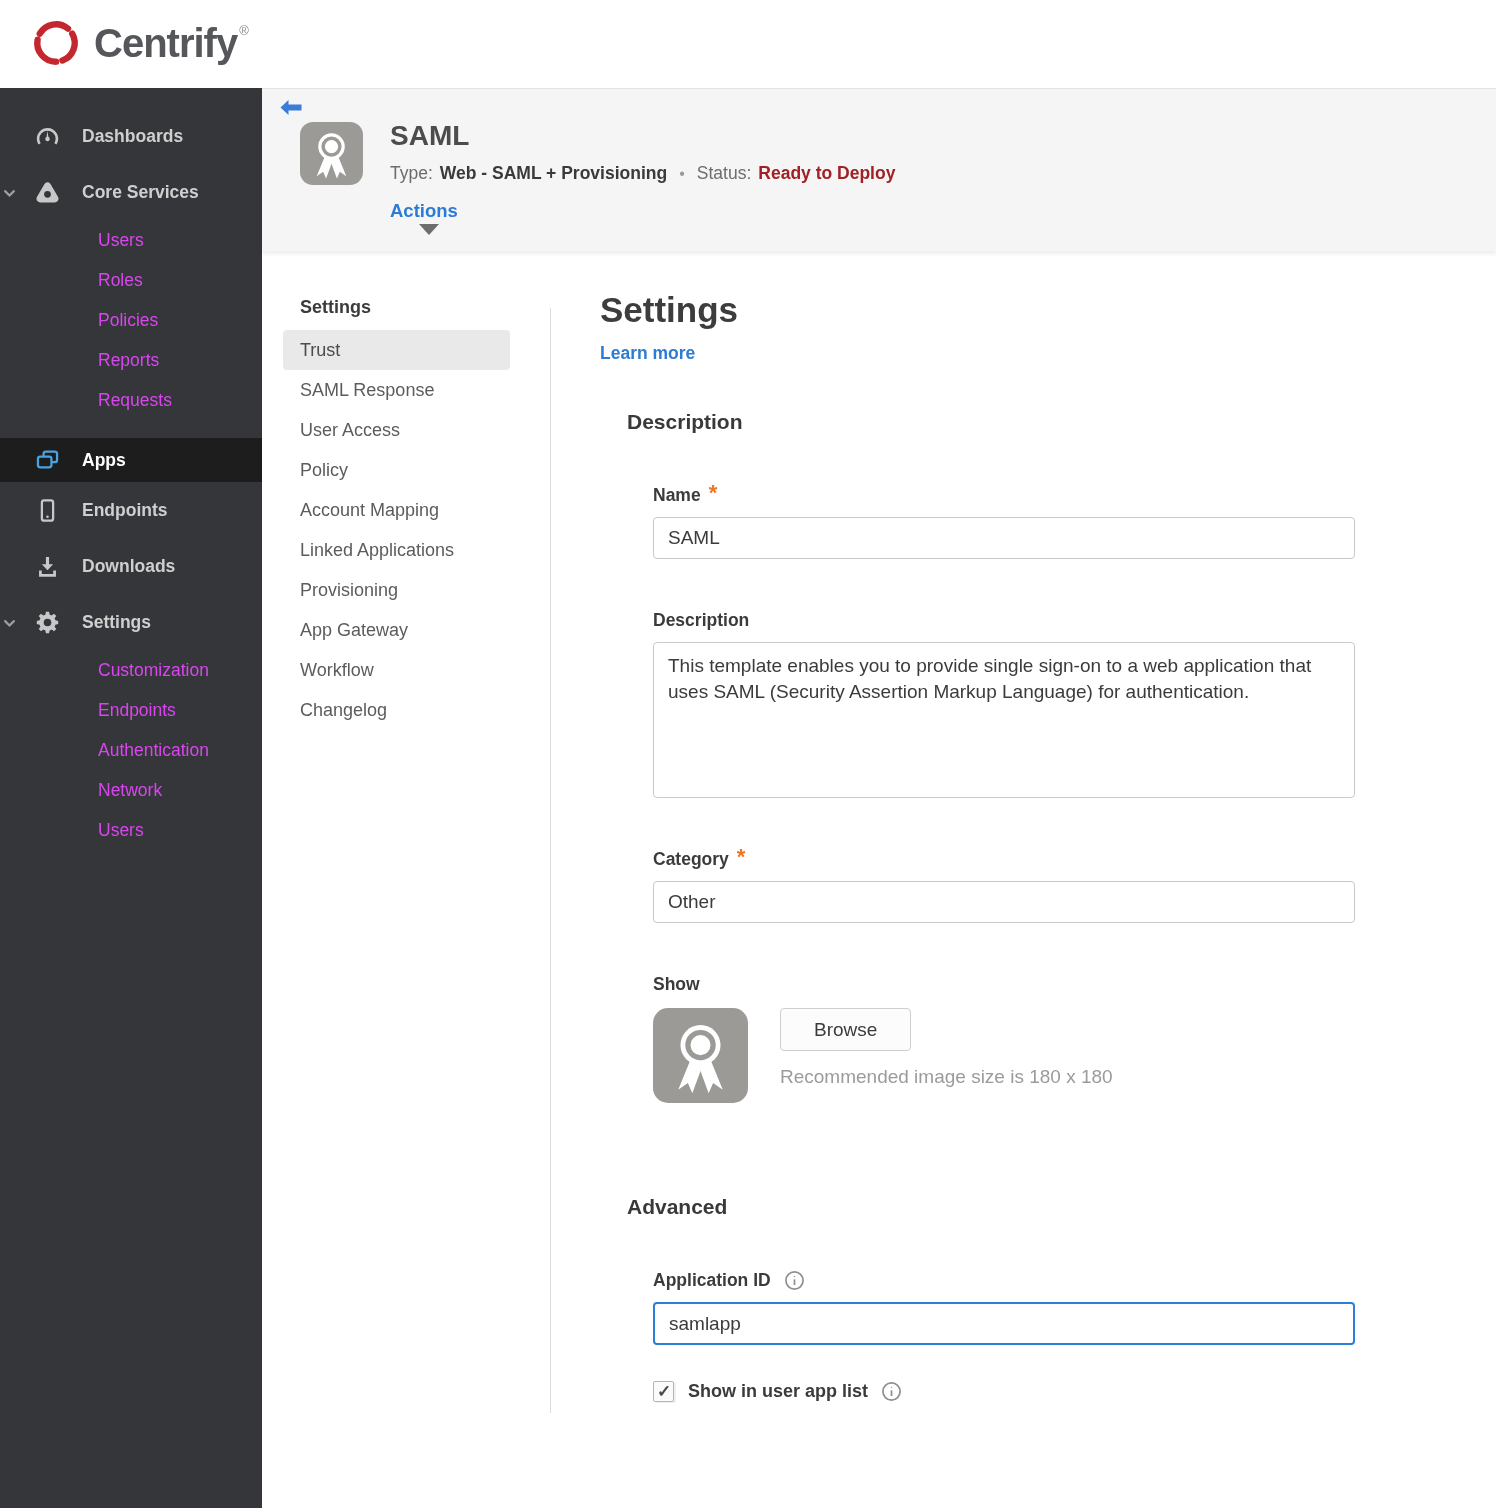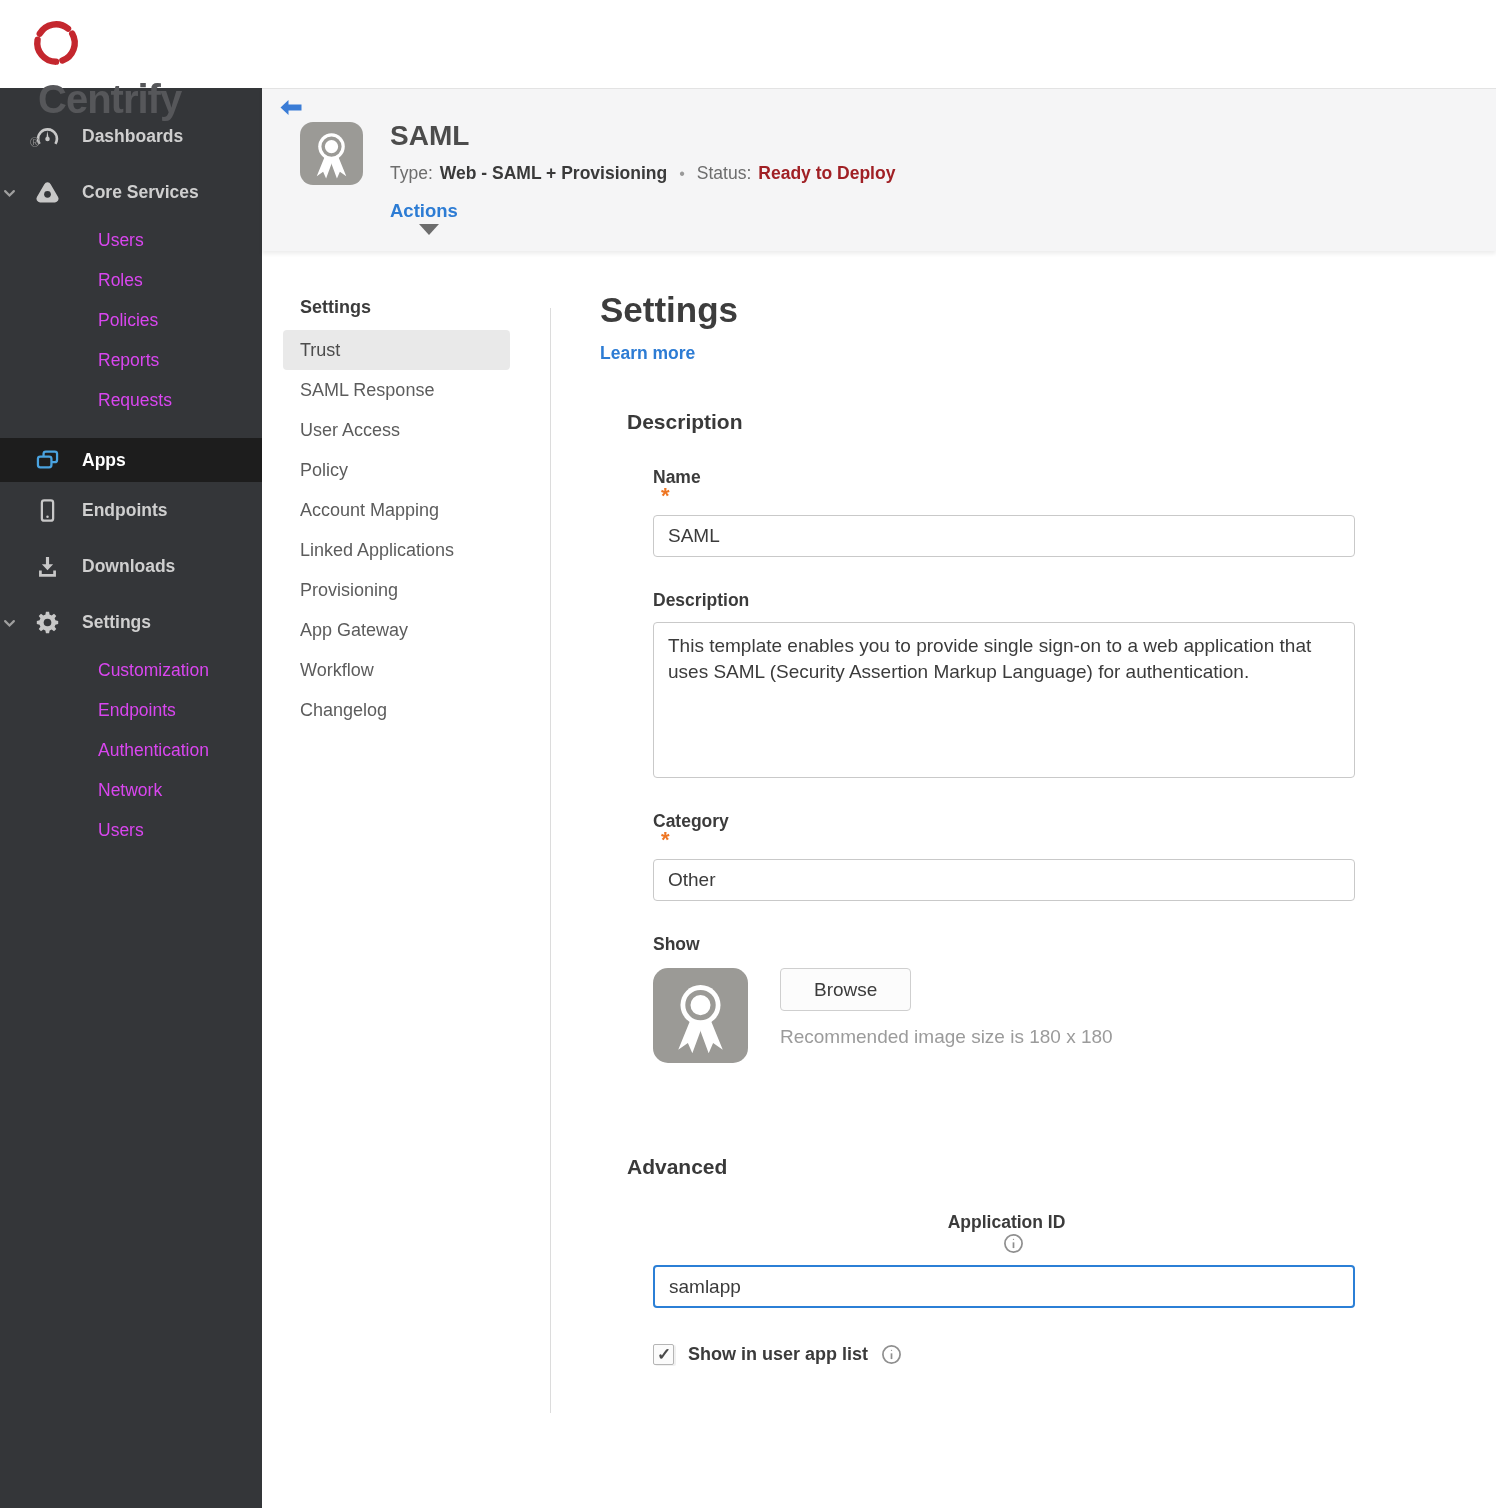--- a/index.html
+++ b/index.html
@@ -5,21 +5,21 @@
   * { box-sizing: border-box; }
   html,body { margin:0; padding:0; }
   body {
     width:1496px; height:1508px; position:relative;
     background:#fff; font-family:"Liberation Sans", sans-serif;
     color:#3b3b3b; overflow:hidden;
   }
 
   
   .topbar { position:absolute; top:0; left:0; width:1496px; height:88px; background:#fff; z-index:5; }
-  .brand { position:absolute; left:28px; top:15px; display:flex; align-items:flex-start; cursor:pointer;flex-direction:column; }
+  .brand { position:absolute; left:28px; top:15px; display:flex; align-items:flex-start; cursor:pointer; }
   .brand svg { width:56px; height:56px; }
   .brand-text { font-size:40px; font-weight:600; color:#56575a; letter-spacing:-1px; margin-left:10px; line-height:56px; }
   .brand-reg { font-size:13px; color:#8a8a8a; margin-top:8px; margin-left:2px; }
 
   
   .sidebar { position:absolute; top:88px; left:0; width:262px; height:1420px; background:#343639; padding-top:20px; }
   .side-item { position:relative; height:56px; display:flex; align-items:center; color:#cfcfcf; font-size:17.5px; font-weight:600; cursor:pointer; }
   .side-icon { position:absolute; left:34px; width:27px; height:27px; display:flex; align-items:center; justify-content:center; }
   .side-icon svg { width:27px; height:27px; }
   .side-label { margin-left:82px; }
@@ -50,21 +50,21 @@
   .subnav-item { height:40px; line-height:40px; padding-left:17px; font-size:18px; color:#5c5c5c; border-radius:4px; cursor:pointer; white-space:nowrap; }
   .subnav-item.active { background:#e9e9e9; color:#4c4c4c; }
   .vdivider { position:absolute; left:550px; top:308px; width:1px; height:1105px; background:#dcdcdc; }
 
   
   .content { position:absolute; left:600px; top:290px; width:760px; }
   .page-title { font-size:35px; font-weight:700; color:#3d3d3d; margin:0; line-height:40px; }
   .learn-more { display:inline-block; margin-top:13px; font-size:17.5px; font-weight:700; color:#2d7cd4; cursor:pointer; text-decoration:none; }
   .section-heading { margin:46px 0 0 27px; font-size:21px; font-weight:700; color:#393939; }
   .fields { margin-left:53px; }
-  .field-label { margin-top:33px; font-size:17.5px; font-weight:700; color:#3b3b3b; display:flex; align-items:flex-start;flex-direction:column; }
+  .field-label { margin-top:51px; font-size:17.5px; font-weight:700; color:#3b3b3b; display:flex; align-items:flex-start; }
   .req-star { color:#ee7623; font-size:22px; line-height:16px; margin-left:8px; font-weight:700; }
   .text-input { display:block; margin-top:11px; width:702px; height:42px; border:1px solid #c9c9c9; border-radius:4px;
     padding:0 14px; font-size:19px; color:#3b3b3b; font-family:inherit; background:#fff; outline:none; }
   .text-area { display:block; margin-top:11px; width:702px; height:156px; border:1px solid #c9c9c9; border-radius:4px;
     padding:10px 14px; font-size:19px; line-height:26px; color:#3b3b3b; font-family:inherit; background:#fff; resize:none; outline:none; }
   .logo-row { display:flex; margin-top:13px; }
   .logo-preview { width:95px; height:95px; background:#9b9a96; border-radius:15px; flex:none; }
   .logo-preview svg { width:95px; height:95px; }
   .logo-right { margin-left:32px; }
   .browse-btn { height:43px; padding:0 33px; background:#fcfcfc; border:1px solid #cfcfcf; border-radius:4px;

